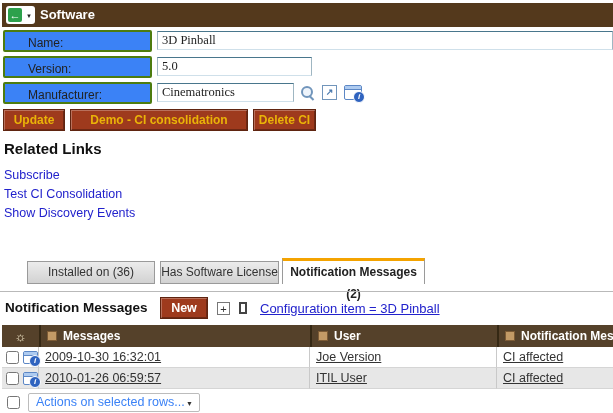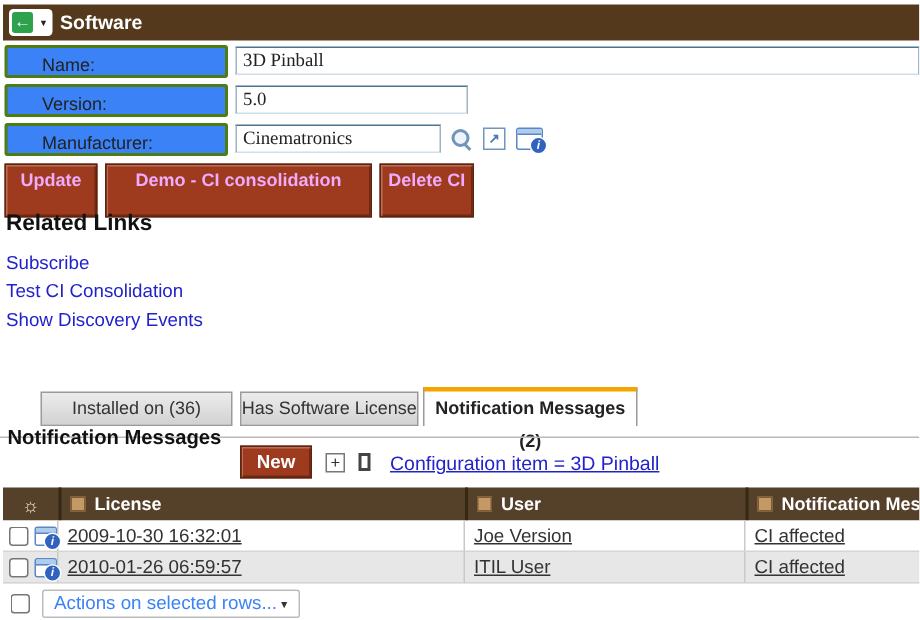--- a/index.html
+++ b/index.html
@@ -31,38 +31,38 @@
   .refbox{position:relative;width:13px;height:13px;border:1px solid #7195bb;background:#fff;cursor:pointer;
     font-size:9px;line-height:12px;text-align:center;color:#4a79ad;font-weight:bold;}
   
   .win-icon{position:relative;width:16px;height:13px;border:1px solid #5c87c5;border-radius:2px;
     background:#fff;cursor:pointer;}
   .win-icon .bar{position:absolute;left:0;top:0;width:100%;height:3px;background:#aecbf0;border-bottom:1px solid #5c87c5;}
   .win-icon .i-circle{position:absolute;right:-4px;bottom:-4px;width:10px;height:10px;background:#2f63bf;border:1px solid #fff;
     border-radius:50%;color:#fff;font-size:8px;line-height:10px;text-align:center;font-style:italic;font-weight:bold;}
 
   
-  .btn{position:absolute;top:109px;height:36px;background:#9e3a1d;color:#f0abfc;font-weight:bold;font-size:12px;
+  .btn{position:absolute;top:109px;height:22px;background:#9e3a1d;color:#eab308;font-weight:bold;font-size:12px;
     border:1px solid #5f2410;box-shadow:inset 1px 1px 0 rgba(255,255,255,.28),inset -1px -1px 0 rgba(0,0,0,.3);
     text-align:center;line-height:20px;cursor:pointer;box-sizing:border-box;}
 
   
   .rl-title{position:absolute;left:4px;top:140px;font-size:15px;font-weight:bold;color:#111;}
   .rl-link{position:absolute;left:4px;font-size:12.5px;color:#2222cc;cursor:pointer;}
 
   
   .tab{position:absolute;box-sizing:border-box;text-align:center;font-size:12px;color:#333;cursor:pointer;margin-left:24px;}
   .tab.inactive{top:261px;height:23px;background:linear-gradient(#ececec,#d2d2d2);border:1px solid #9a9a9a;line-height:21px;}
   .tab.active{top:258px;height:26px;background:#fff;border:1px solid #9a9a9a;border-top:3px solid #f4a300;
     border-bottom:none;font-weight:bold;color:#222;line-height:22px;}
 
   .hr-divider{position:absolute;left:0;top:291px;width:613px;height:1px;background:#b9b9b9;}
 
   
-  .list-title{position:absolute;left:5px;top:284px;font-size:13.5px;font-weight:bold;color:#111;}
+  .list-title{position:absolute;left:5px;top:300px;font-size:13.5px;font-weight:bold;color:#111;}
   .new-btn{position:absolute;left:160px;top:297px;width:48px;height:22px;background:#9e3a1d;color:#fff;font-weight:bold;
     font-size:12.5px;border:1px solid #5f2410;box-shadow:inset 1px 1px 0 rgba(255,255,255,.28),inset -1px -1px 0 rgba(0,0,0,.3);
     text-align:center;line-height:20px;cursor:pointer;box-sizing:border-box;}
   .plus-icon{position:absolute;left:217px;top:302px;width:13px;height:13px;border:1px solid #777;background:#fff;
     font-size:11px;line-height:12px;text-align:center;color:#333;cursor:pointer;box-sizing:border-box;}
   .collapse-icon{position:absolute;left:239px;top:302px;width:8px;height:12px;border:2px solid #444;background:#fff;
     cursor:pointer;box-sizing:border-box;}
   .crumb-link{position:absolute;left:260px;top:301px;font-size:13px;color:#2222cc;text-decoration:underline;cursor:pointer;}
 
   
@@ -144,21 +144,21 @@
   <div class="plus-icon">+</div>
   <div class="collapse-icon"></div>
   <div class="crumb-link">Configuration item = 3D Pinball</div>
 
   <div class="tbl-header">
     <div class="th" style="width:37px;">
       <span class="gear">☼</span>
     </div>
     <div class="th" style="width:271px;">
       <span class="cube"></span>
-      <span>License</span>
+      <span>Messages</span>
     </div>
     <div class="th" style="width:187px;">
       <span class="cube"></span>
       <span>User</span>
     </div>
     <div class="th" style="width:163px;">
       <span class="cube"></span>
       <span>Notification Message</span>
     </div>
   </div>

